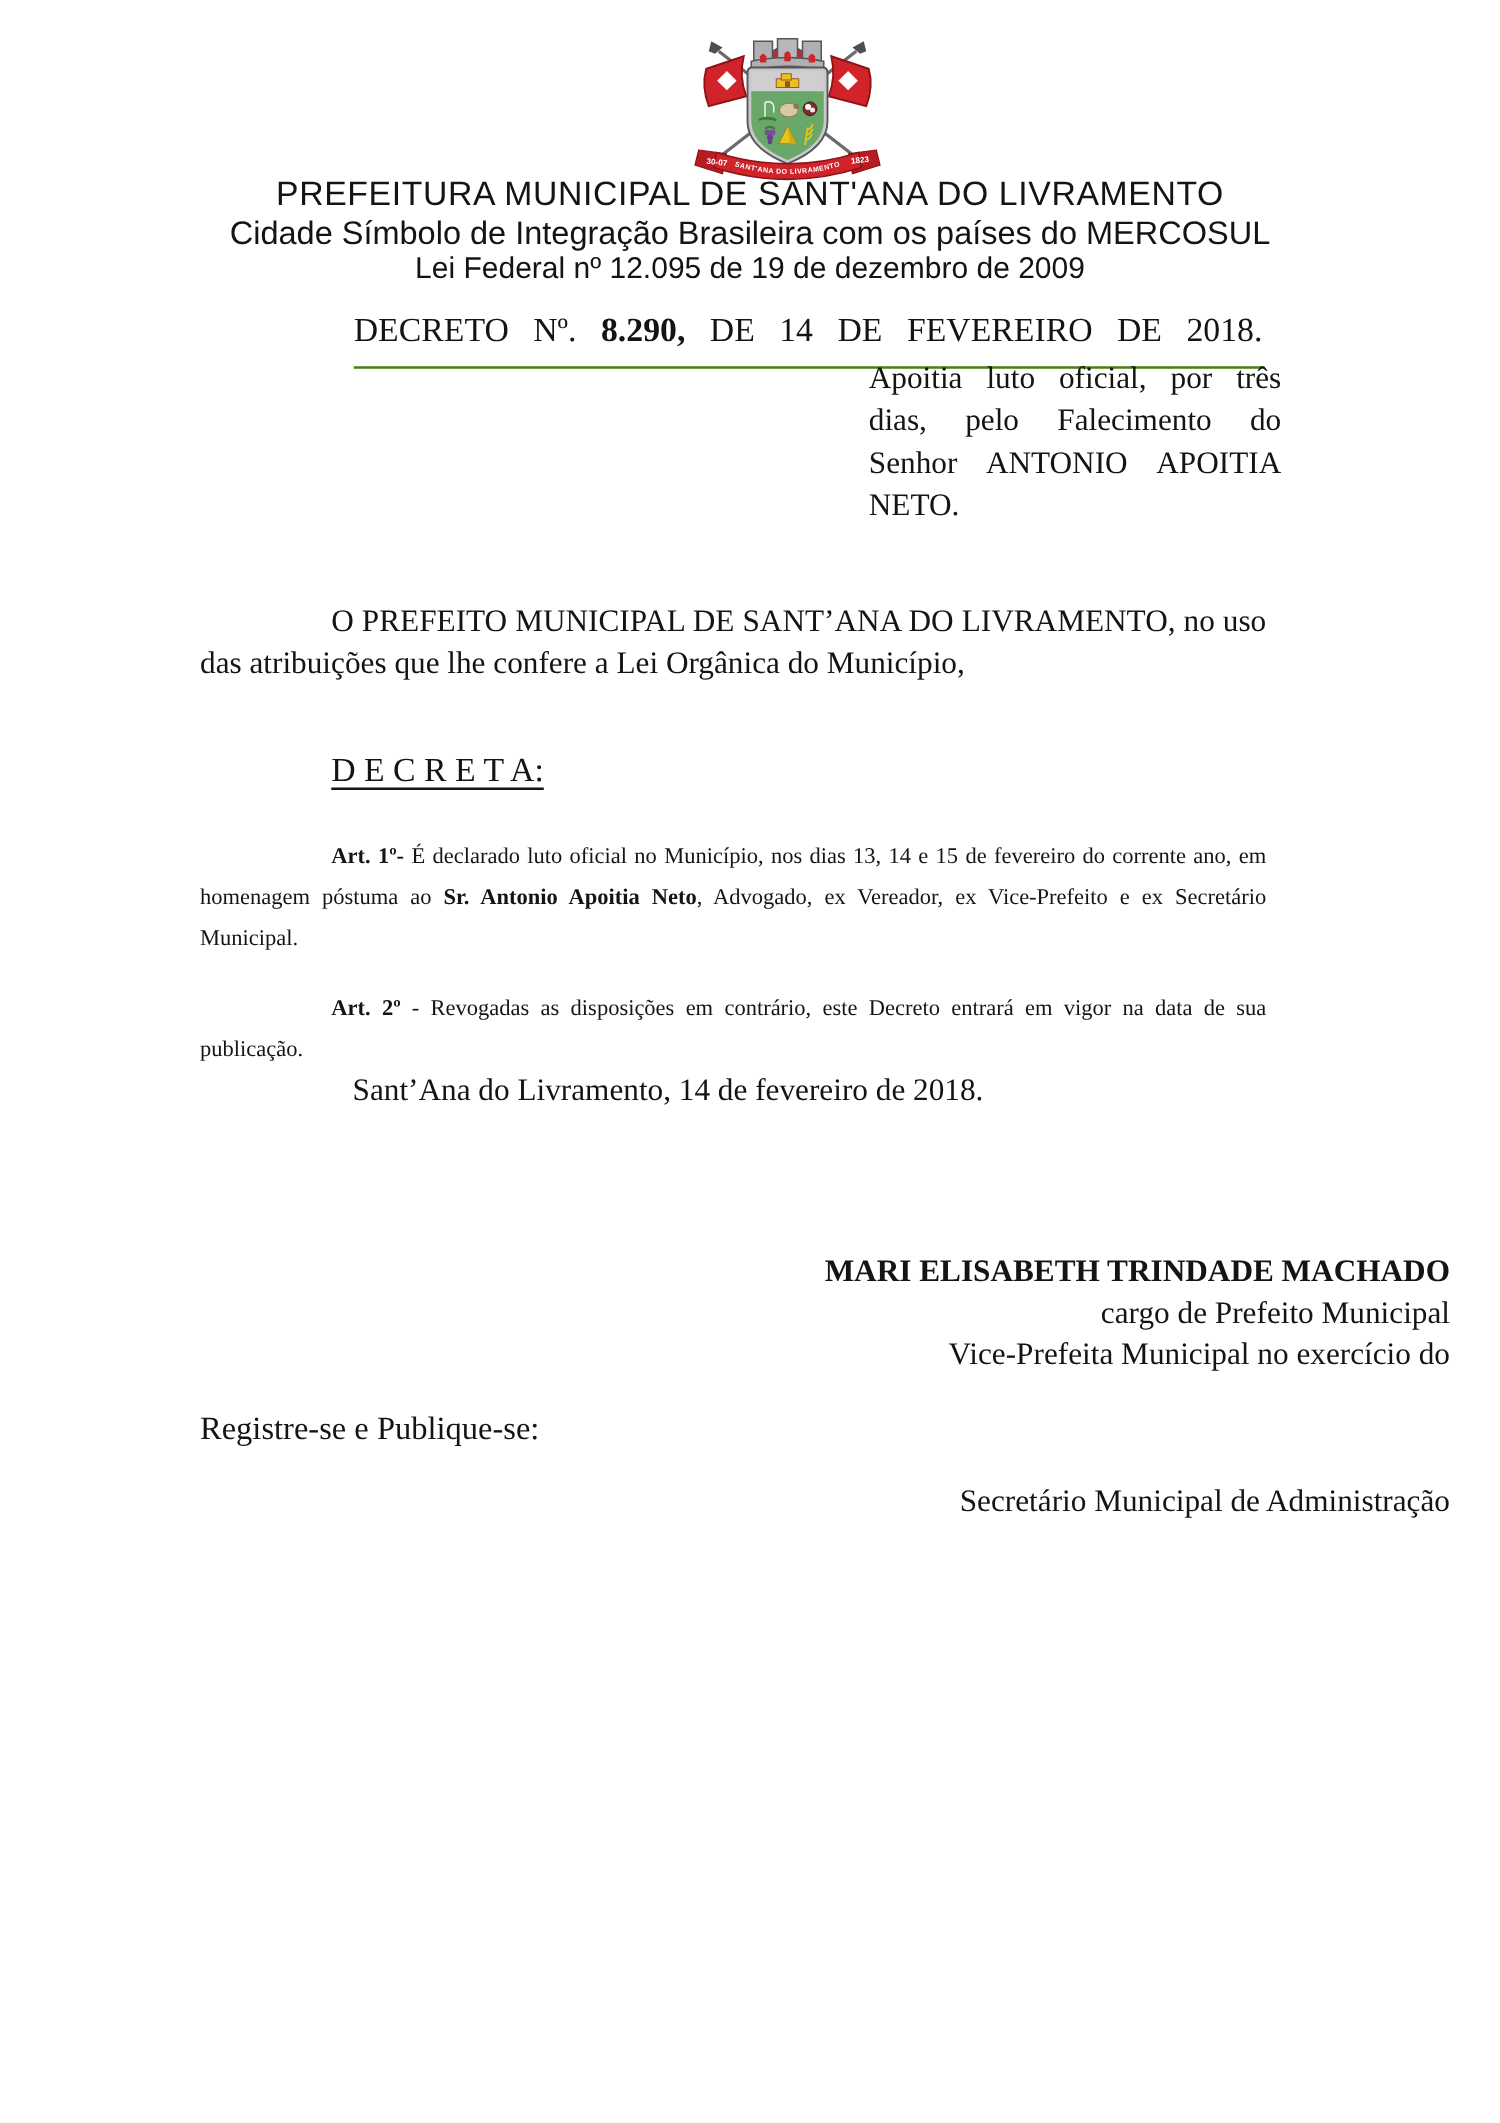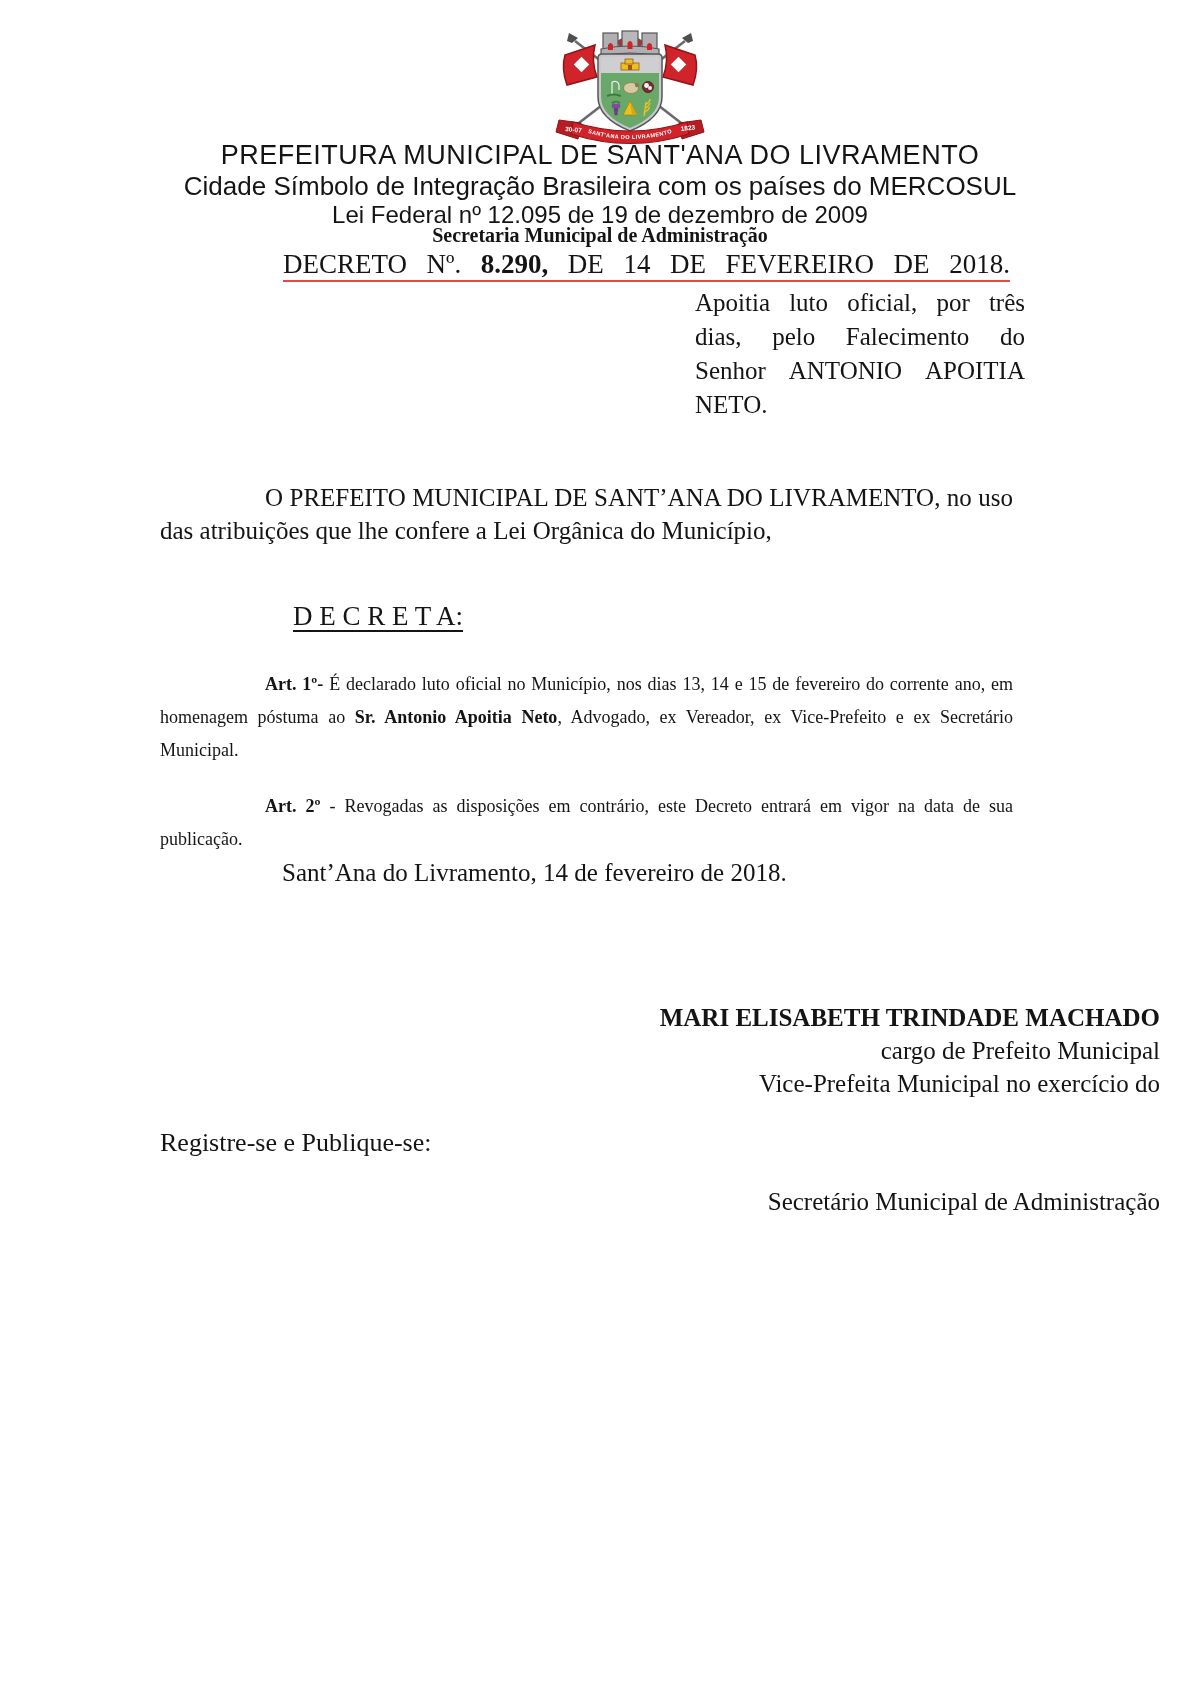--- a/index.html
+++ b/index.html
@@ -21,40 +21,39 @@
 
   .hdr1{top:140px;font-size:27px;letter-spacing:0.5px;}
   .hdr2{top:171px;font-size:26px;}
   .hdr3{top:201px;font-size:24px;}
   .hdr4{top:224px;font-size:20px;font-weight:bold;}
 
   .decree-title{
     left:283px;top:249px;width:727px;
     display:flex;justify-content:space-between;
     font-size:27px;line-height:30px;
-    border-bottom:2px solid #ef4444;
-    padding-bottom:1px;
+    border-bottom:2px solid #4d7c0f;
+    padding-bottom:14px;
     white-space:nowrap;
   }
   .ementa{
     left:695px;top:286px;width:330px;
     font-size:25px;line-height:34px;
     text-align:justify;
   }
   .preamble{
     left:160px;top:481px;width:853px;
     font-size:25px;line-height:33px;
     text-align:justify;text-indent:105px;
   }
   .decreta{
     left:265px;top:601px;
     font-size:27px;
     text-decoration:underline;
     text-underline-offset:5px;
-    margin-left:28px;
   }
   .article{
     left:160px;width:853px;
     font-size:18px;line-height:33px;
     text-align:justify;text-indent:105px;
   }
   .art1{top:668px;}
   .art2{top:790px;}
   .dateline{
     left:160px;top:856px;width:853px;
@@ -172,21 +171,20 @@
         <text font-size="5.6" font-weight="bold" fill="#ffffff" font-family="Liberation Sans, sans-serif" letter-spacing="0.4">
           <textPath href="#ribbonTextPath" startOffset="50%" text-anchor="middle">SANT'ANA DO LIVRAMENTO</textPath>
         </text>
       </g>
     </svg>
   </div>
 
   <div class="abs fullw center sans hdr1">PREFEITURA MUNICIPAL DE SANT'ANA DO LIVRAMENTO</div>
   <div class="abs fullw center sans hdr2">Cidade Símbolo de Integração Brasileira com os países do MERCOSUL</div>
   <div class="abs fullw center sans hdr3">Lei Federal nº 12.095 de 19 de dezembro de 2009</div>
-  <div class="abs fullw center serif hdr4">Secretaria Municipal de Administração</div>
 
   <div class="abs decree-title">
       <span>DECRETO</span>
       <span>Nº.</span>
       <span class="b">8.290,</span>
       <span>DE</span>
       <span>14</span>
       <span>DE</span>
       <span>FEVEREIRO</span>
       <span>DE</span>

